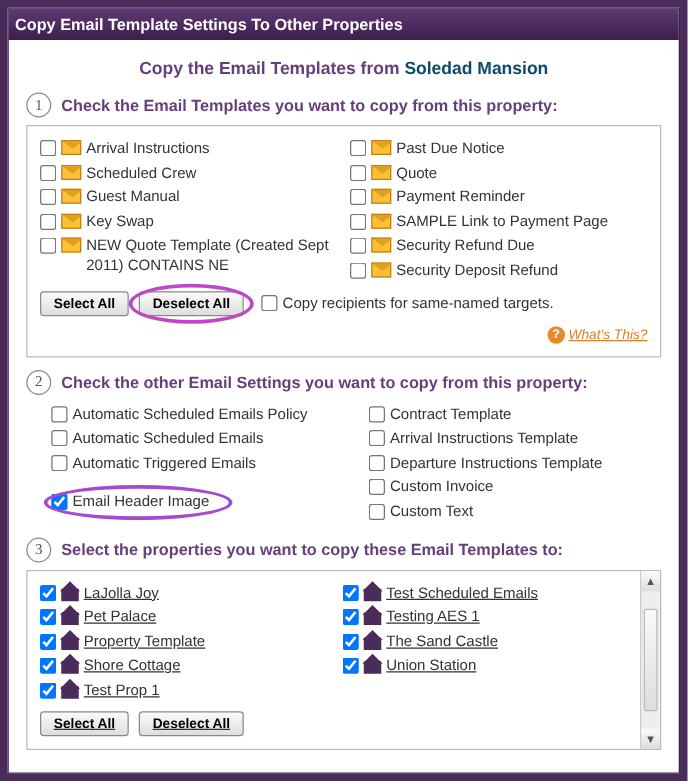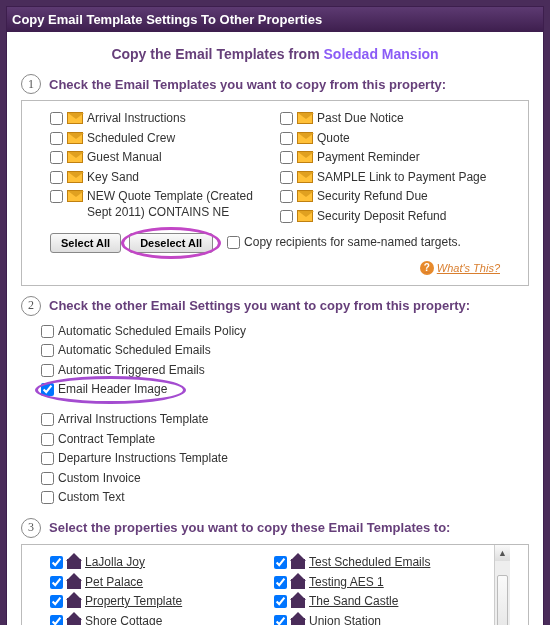--- a/index.html
+++ b/index.html
@@ -26,21 +26,21 @@
     font-size: 13px;
   }
   .content { padding: 10px 14px; }
   .subtitle {
     text-align: center;
     font-weight: bold;
     font-size: 14px;
     color: #663f7a;
     margin: 4px 0 12px 0;
   }
-  .subtitle .prop { color: #8b5cf6; }
+  .subtitle .prop { color: #0c4a6e; }
   .step-row {
     display: flex;
     align-items: center;
     margin: 10px 0 6px;
   }
   .step-num {
     width: 20px; height: 20px;
     border: 1px solid #888;
     border-radius: 50%;
     display: flex;
@@ -51,21 +51,21 @@
     margin-right: 8px;
     font-family: "Times New Roman", serif;
   }
   .step-label {
     font-weight: bold;
     color: #663f7a;
     font-size: 13px;
   }
   .panel {
     border: 1px solid #bbb;
-    padding: 8px 28px 10px;
+    padding: 8px 10px 10px;
     margin-bottom: 8px;
   }
   .cols {
     display: flex;
     gap: 10px;
   }
   .col { flex: 1; }
   .chk-row {
     display: flex;
     align-items: flex-start;
@@ -161,36 +161,36 @@
   .highlight-deselect::after {
     content: "";
     position: absolute;
     left: -8px; top: -6px; right: -8px; bottom: -6px;
     border: 3px solid #c247c6;
     border-radius: 50%;
     pointer-events: none;
   }
   .highlight-ehi {
     position: relative;
+    margin-top: 12px;
   }
   .highlight-ehi::after {
     content: "";
     position: absolute;
     left: -6px; top: -4px;
     width: 145px;
     height: 22px;
     border: 3px solid #a44cd0;
     border-radius: 50%;
     pointer-events: none;
   }
   .settings-cols {
     display: flex;
-    gap: 10px;
+    gap: 20px;
     margin: 4px 0 8px 20px;
-    flex-direction: column;
   }
   .scroll-shell {
     display: flex;
     text-decoration: underline;
   }
   .scroll-body { flex: 1; }
   .fake-scroll {
     width: 16px;
     background: #eee;
     border-left: 1px solid #ccc;
@@ -244,21 +244,21 @@
               <span>Scheduled Crew</span>
             </div>
           <div class="chk-row">
               <input type="checkbox" style="">
               <span class="env"></span>
               <span>Guest Manual</span>
             </div>
           <div class="chk-row">
               <input type="checkbox" style="">
               <span class="env"></span>
-              <span>Key Sand</span>
+              <span>Key Swap</span>
             </div>
           <div class="chk-row">
               <input type="checkbox" style="">
               <span class="env"></span>
               <span>NEW Quote Template (Created Sept 2011) CONTAINS NE</span>
             </div>
         </div>
         <div class="col">
           <div class="chk-row">
               <input type="checkbox" style="">
@@ -327,25 +327,25 @@
             <span>Automatic Triggered Emails</span>
           </div>
         <div class="chk-row highlight-ehi">
             <input type="checkbox" checked="" style="">
             <span>Email Header Image</span>
           </div>
       </div>
       <div class="col">
         <div class="chk-row">
             <input type="checkbox" style="">
+            <span>Contract Template</span>
+          </div>
+        <div class="chk-row">
+            <input type="checkbox" style="">
             <span>Arrival Instructions Template</span>
-          </div>
-        <div class="chk-row">
-            <input type="checkbox" style="">
-            <span>Contract Template</span>
           </div>
         <div class="chk-row">
             <input type="checkbox" style="">
             <span>Departure Instructions Template</span>
           </div>
         <div class="chk-row">
             <input type="checkbox" style="">
             <span>Custom Invoice</span>
           </div>
         <div class="chk-row">

